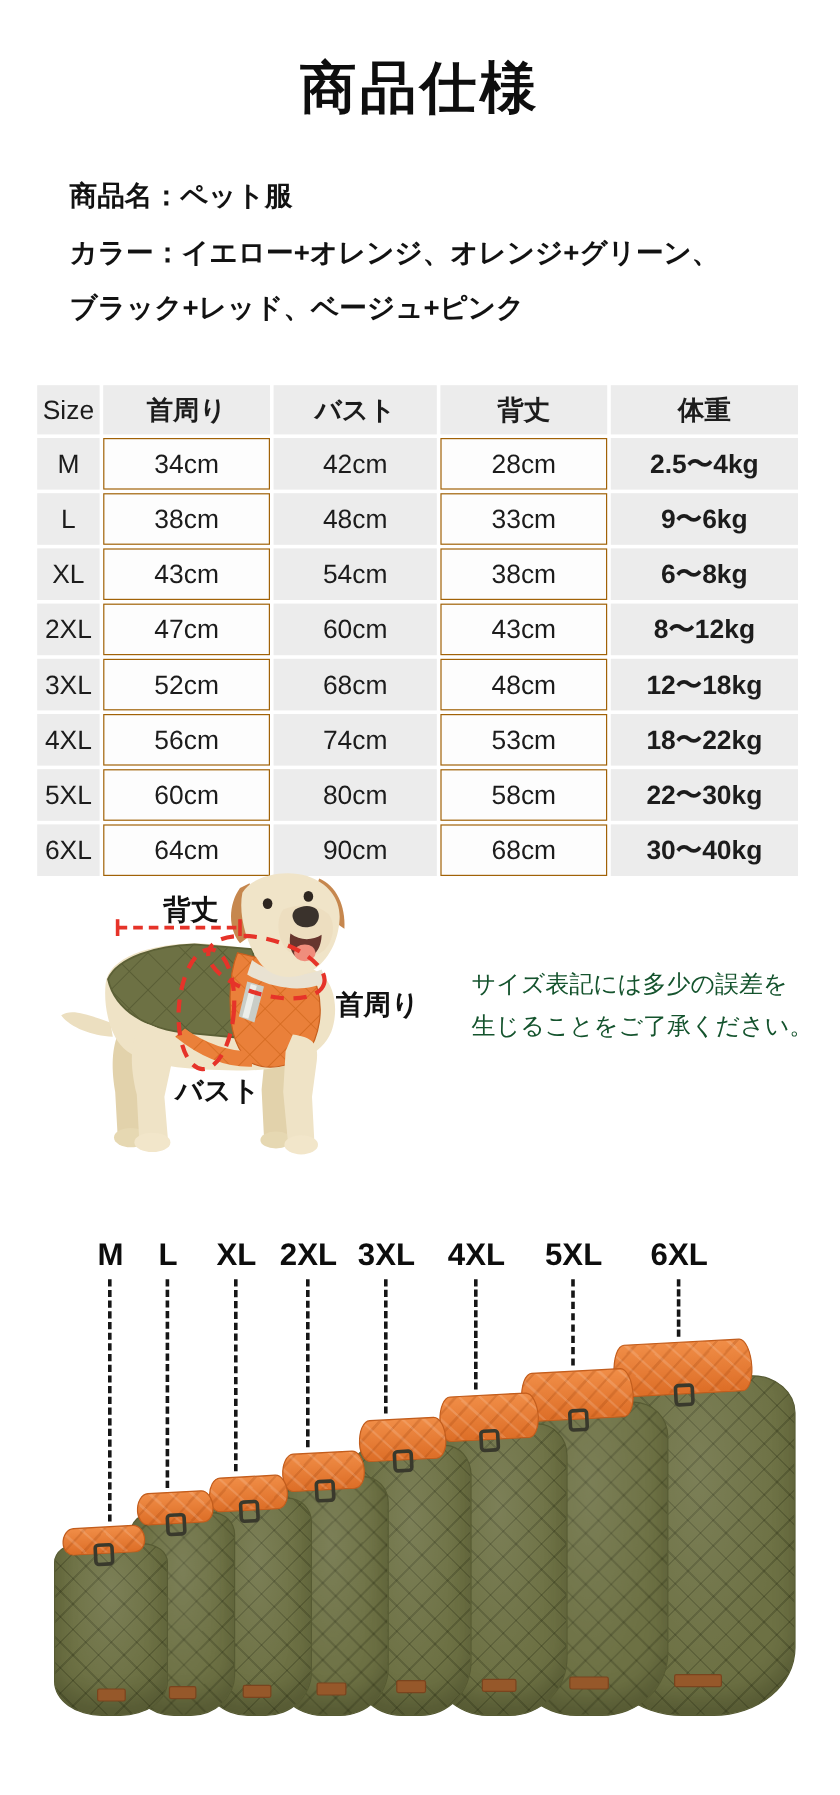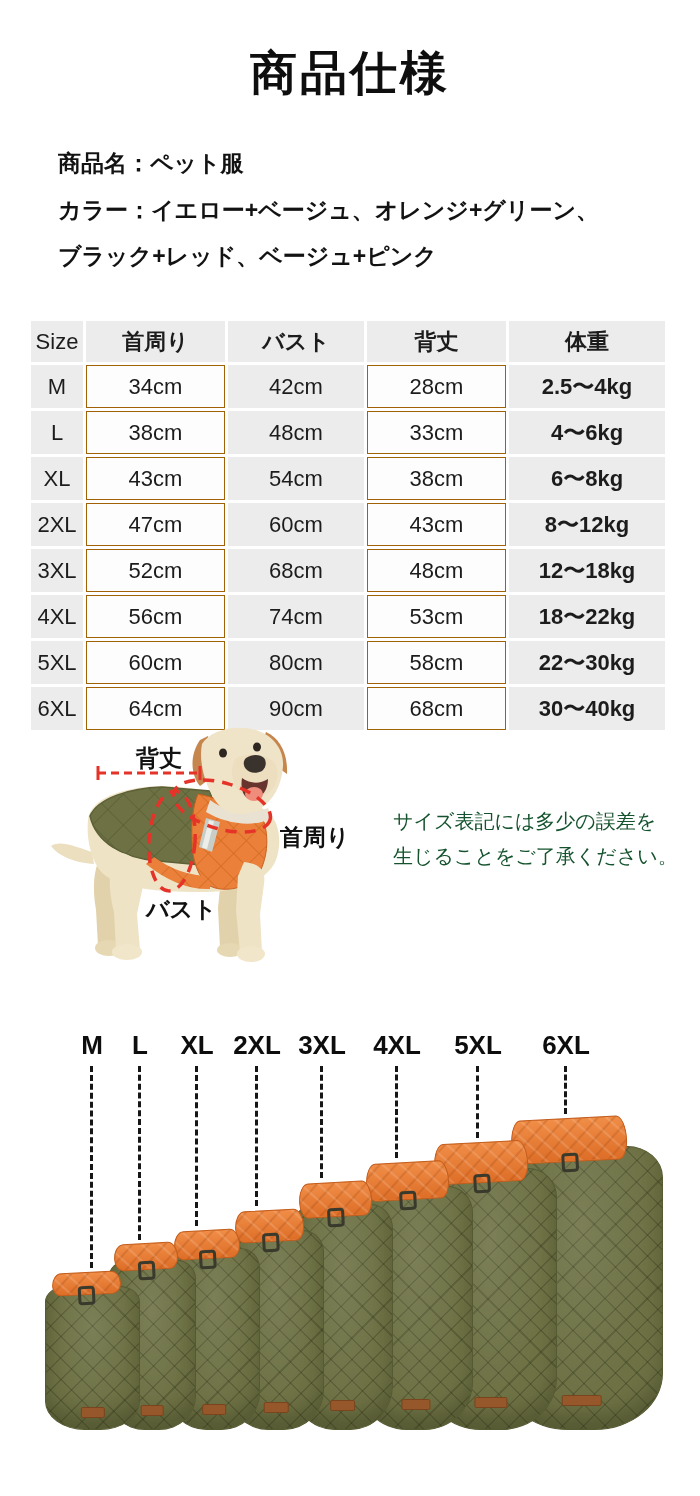--- a/index.html
+++ b/index.html
@@ -73,21 +73,21 @@
   }
 </style>
 </head>
 <body>
 
 <div class="page">
 
   <div class="title">商品仕様</div>
 
   <div class="info-line info-name">商品名：ペット服</div>
-  <div class="info-line info-color1">カラー：イエロー+ベージュ、オレンジ+グリーン、</div>
+  <div class="info-line info-color1">カラー：イエロー+オレンジ、オレンジ+グリーン、</div>
   <div class="info-line info-color2">ブラック+レッド、ベージュ+ピンク</div>
 
   <table class="sizes">
     <colgroup>
       <col style="width:52px">
         <col style="width:139px">
         <col style="width:136px">
         <col style="width:139px">
         <col style="width:156px">
     </colgroup>
@@ -104,21 +104,21 @@
       <td class="w">34cm</td>
       <td class="g">42cm</td>
       <td class="w">28cm</td>
       <td class="g bold">2.5〜4kg</td>
     </tr>
     <tr>
       <td class="g">L</td>
       <td class="w">38cm</td>
       <td class="g">48cm</td>
       <td class="w">33cm</td>
-      <td class="g bold">4〜6kg</td>
+      <td class="g bold">9〜6kg</td>
     </tr>
     <tr>
       <td class="g">XL</td>
       <td class="w">43cm</td>
       <td class="g">54cm</td>
       <td class="w">38cm</td>
       <td class="g bold">6〜8kg</td>
     </tr>
     <tr>
       <td class="g">2XL</td>

